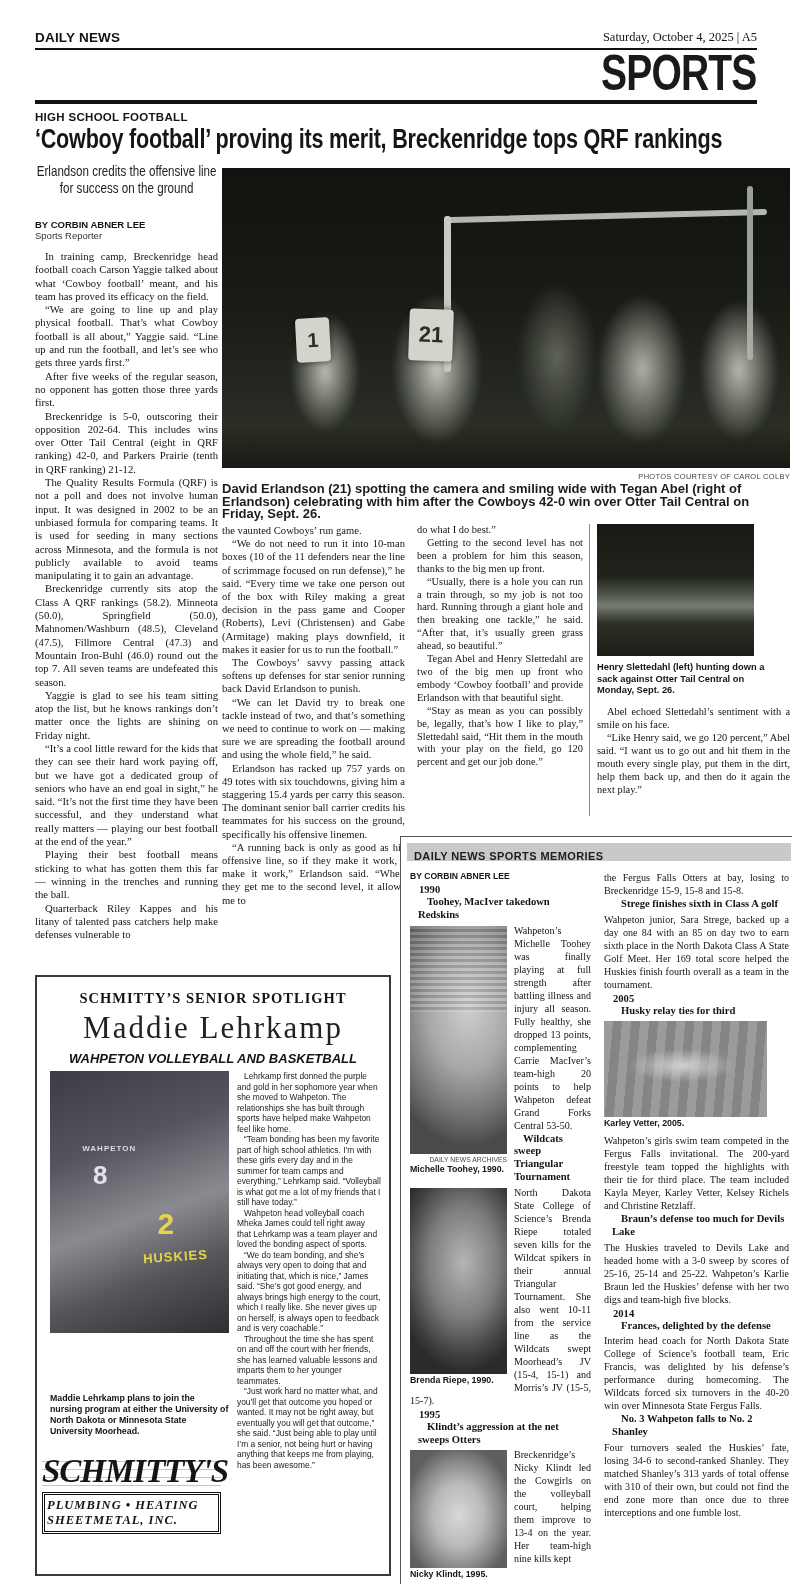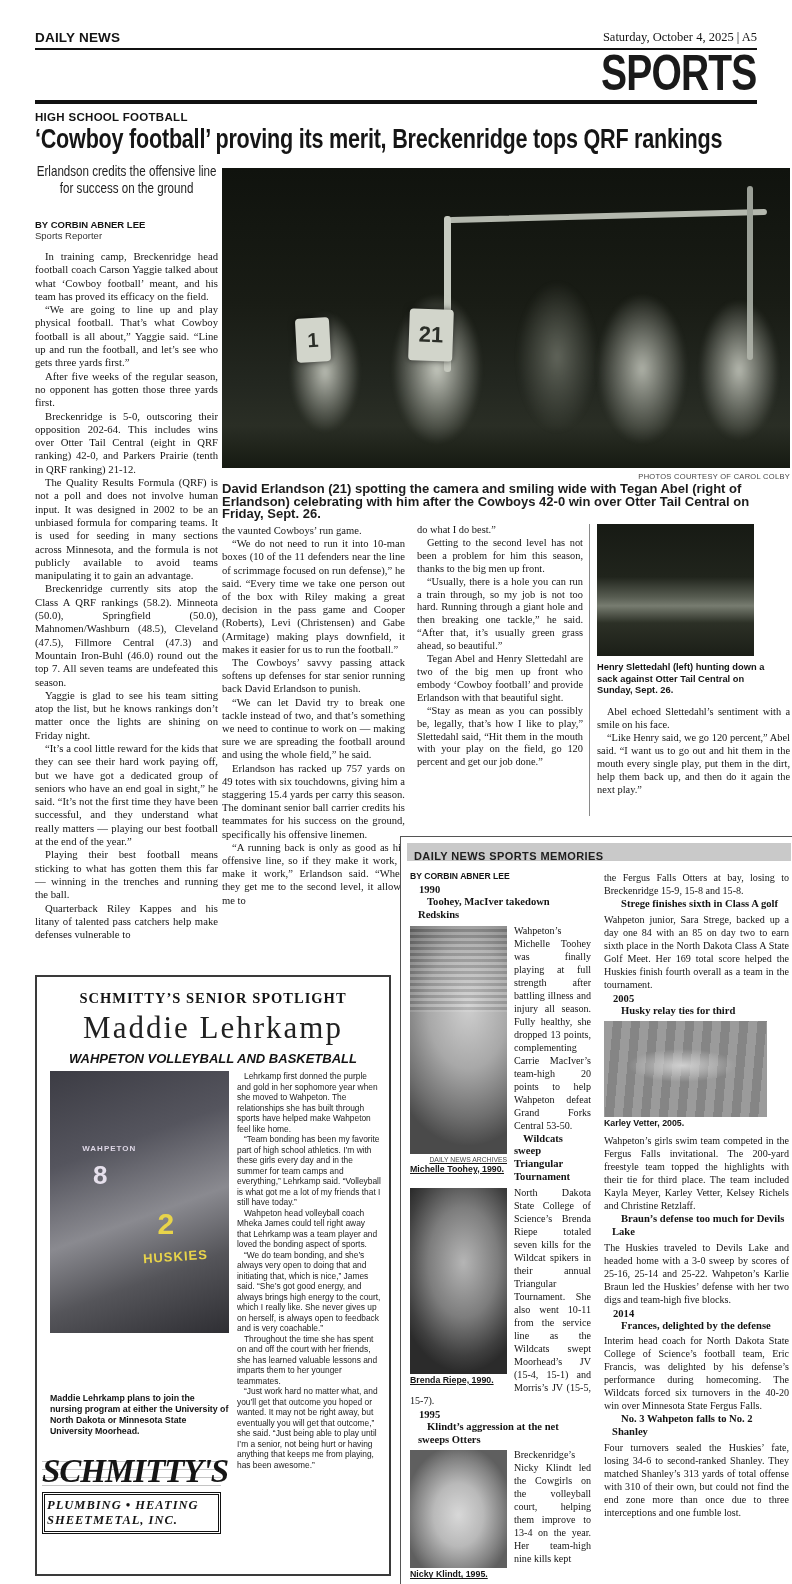--- a/index.html
+++ b/index.html
@@ -66,21 +66,21 @@
             border-top:1px solid #555;border-left:1px solid #555;}
   .mem-bar{margin:6px 2px 0 6px;height:18px;background:#c9c9c9;
            font-family:"Liberation Sans",sans-serif;font-weight:bold;font-size:11px;
            letter-spacing:.4px;color:#1d1d1d;padding:7px 0 0 7px;box-sizing:border-box;}
   .mem-col-left{position:absolute;left:9px;top:34px;width:181px;}
   .mem-col-right{position:absolute;left:203px;top:34px;width:185px;}
   .mem-byline{font-family:"Liberation Sans",sans-serif;font-weight:bold;font-size:8.6px;margin-bottom:3px;}
   .mem-year{font-weight:bold;font-size:10.6px;text-indent:9px;margin:2px 0 1px 0;}
   .mem-head{font-weight:bold;font-size:10.6px;line-height:12.8px;text-indent:9px;margin:1px 0 2px 8px;text-align:left;}
   .mem-p{font-size:10.1px;line-height:13px;margin:0;text-align:justify;}
-  .mem-float{float:left;width:97px;margin:2px 7px 2px 0;text-decoration:underline;}
+  .mem-float{float:left;width:97px;margin:2px 7px 2px 0;}
   .ph-toohey{width:97px;height:228px;background:
       radial-gradient(90px 140px at 60% 35%,#cfcfcf 0%,#a8a8a8 45%,#6f6f6f 80%,#4a4a4a 100%),#777;}
   .ph-toohey::before{content:"";position:absolute;left:0;top:0;width:100%;height:38%;
       background:repeating-linear-gradient(180deg,rgba(255,255,255,.25) 0 3px,rgba(0,0,0,.25) 3px 6px);opacity:.5;}
   .ph-riepe{width:97px;height:186px;background:
       radial-gradient(70px 110px at 55% 40%,#b5b5b5 0%,#7d7d7d 50%,#3f3f3f 85%,#2b2b2b 100%),#555;}
   .ph-klindt{width:97px;height:118px;background:
       radial-gradient(55px 70px at 50% 55%,#d8d8d8 0%,#b9b9b9 45%,#828282 80%,#5f5f5f 100%),#888;}
   .ph-vetter{width:163px;height:96px;background:
       repeating-linear-gradient(95deg,#9b9b9b 0 9px,#858585 9px 18px),#909090;}
@@ -169,21 +169,21 @@
     <p class="noindent">do what I do best.”</p>
     <p>Getting to the second level has not been a problem for him this season, thanks to the big men up front.</p>
     <p>“Usually, there is a hole you can run a train through, so my job is not too hard. Running through a giant hole and then breaking one tackle,” he said. “After that, it’s usually green grass ahead, so beautiful.”</p>
     <p>Tegan Abel and Henry Slettedahl are two of the big men up front who embody ‘Cowboy football’ and provide Erlandson with that beautiful sight.</p>
     <p>“Stay as mean as you can possibly be, legally, that’s how I like to play,” Slettedahl said, “Hit them in the mouth with your play on the field, go 120 percent and get our job done.”</p>
   </div>
 
   <div class="abs vrule"></div>
   <div class="abs rail">
     <div class="ph rail-photo"></div>
-    <div class="rail-caption">Henry Slettedahl (left) hunting down a sack against Otter Tail Central on Sunday, Sept. 26.</div>
+    <div class="rail-caption">Henry Slettedahl (left) hunting down a sack against Otter Tail Central on Monday, Sept. 26.</div>
     <p>Abel echoed Slettedahl’s sentiment with a smile on his face.</p>
     <p>“Like Henry said, we go 120 percent,” Abel said. “I want us to go out and hit them in the mouth every single play, put them in the dirt, help them back up, and then do it again the next play.”</p>
   </div>
 
   <div class="abs memories">
     <div class="mem-bar">DAILY NEWS SPORTS MEMORIES</div>
 
     <div class="mem-col-left">
       <div class="mem-byline">BY CORBIN ABNER LEE</div>
       <div class="mem-year">1990</div>

